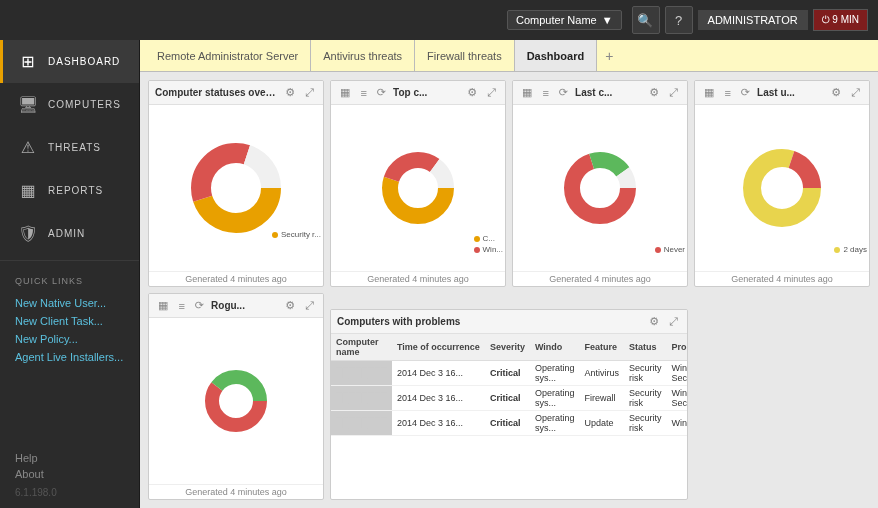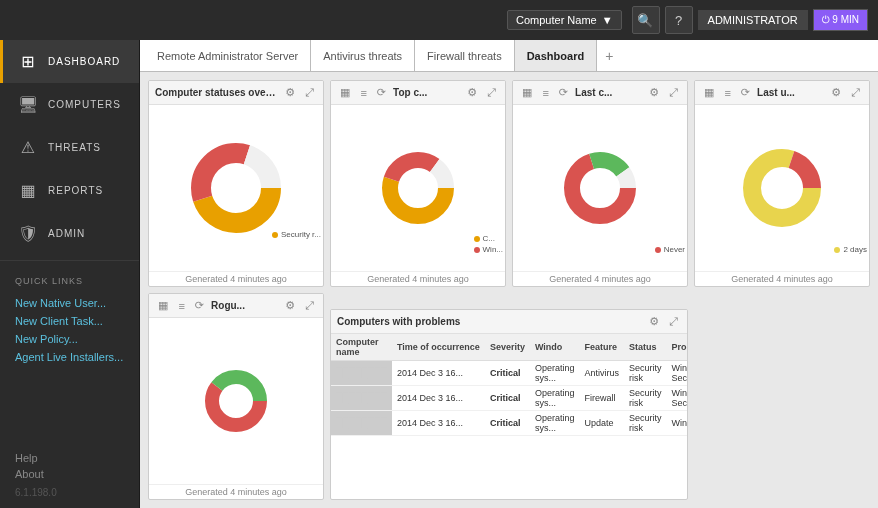--- a/index.html
+++ b/index.html
@@ -70,21 +70,21 @@
       background: #444;
       color: #fff;
       font-size: 11px;
       padding: 4px 10px;
       margin-left: 5px;
       display: flex;
       align-items: center;
       gap: 5px;
     }
     .header-logout {
-      background: #8b5cf6;
+      background: #7f1d1d;
       border: 1px solid #555;
       color: #fff;
       font-size: 10px;
       padding: 4px 8px;
       margin-left: 5px;
       display: flex;
       align-items: center;
       gap: 3px;
       cursor: pointer;
     }
@@ -175,21 +175,21 @@
     
     .content-area {
       flex: 1;
       display: flex;
       flex-direction: column;
       background: #e8e8e8;
     }
 
     
     .tabs-bar {
-      background: #ffffff;
+      background: #fef9c3;
       display: flex;
       align-items: center;
       border-bottom: 1px solid #bbb;
       height: 32px;
       padding: 0 5px;
     }
     .tab {
       padding: 6px 12px;
       font-size: 11px;
       cursor: pointer;

